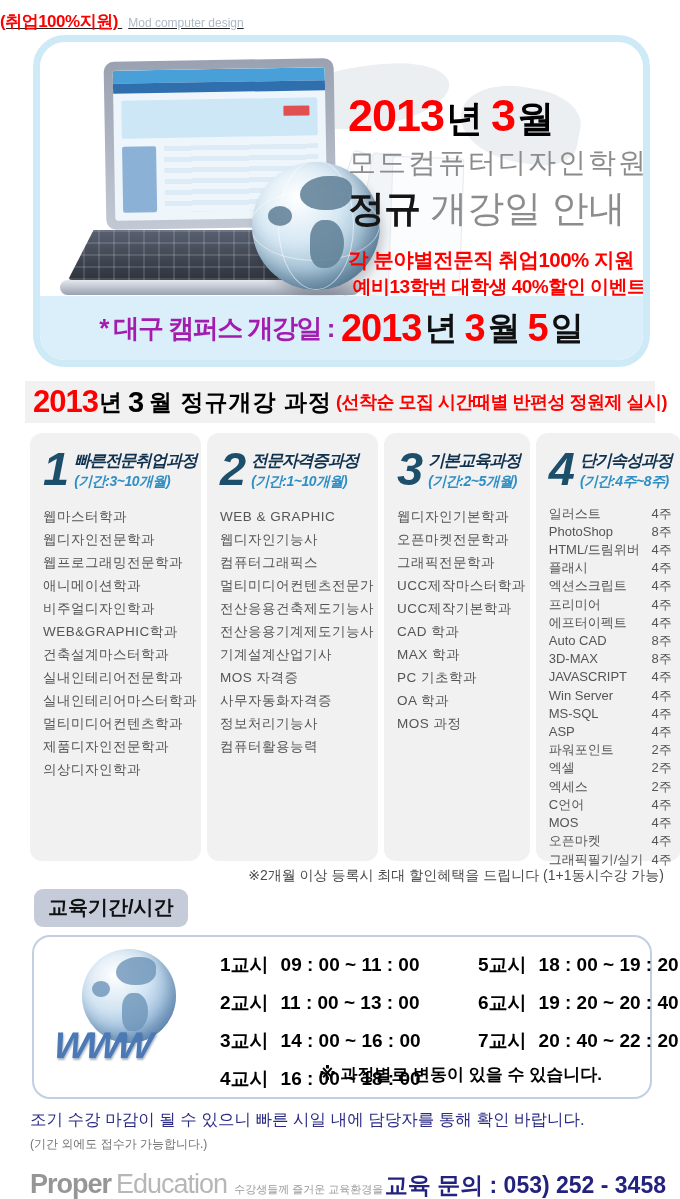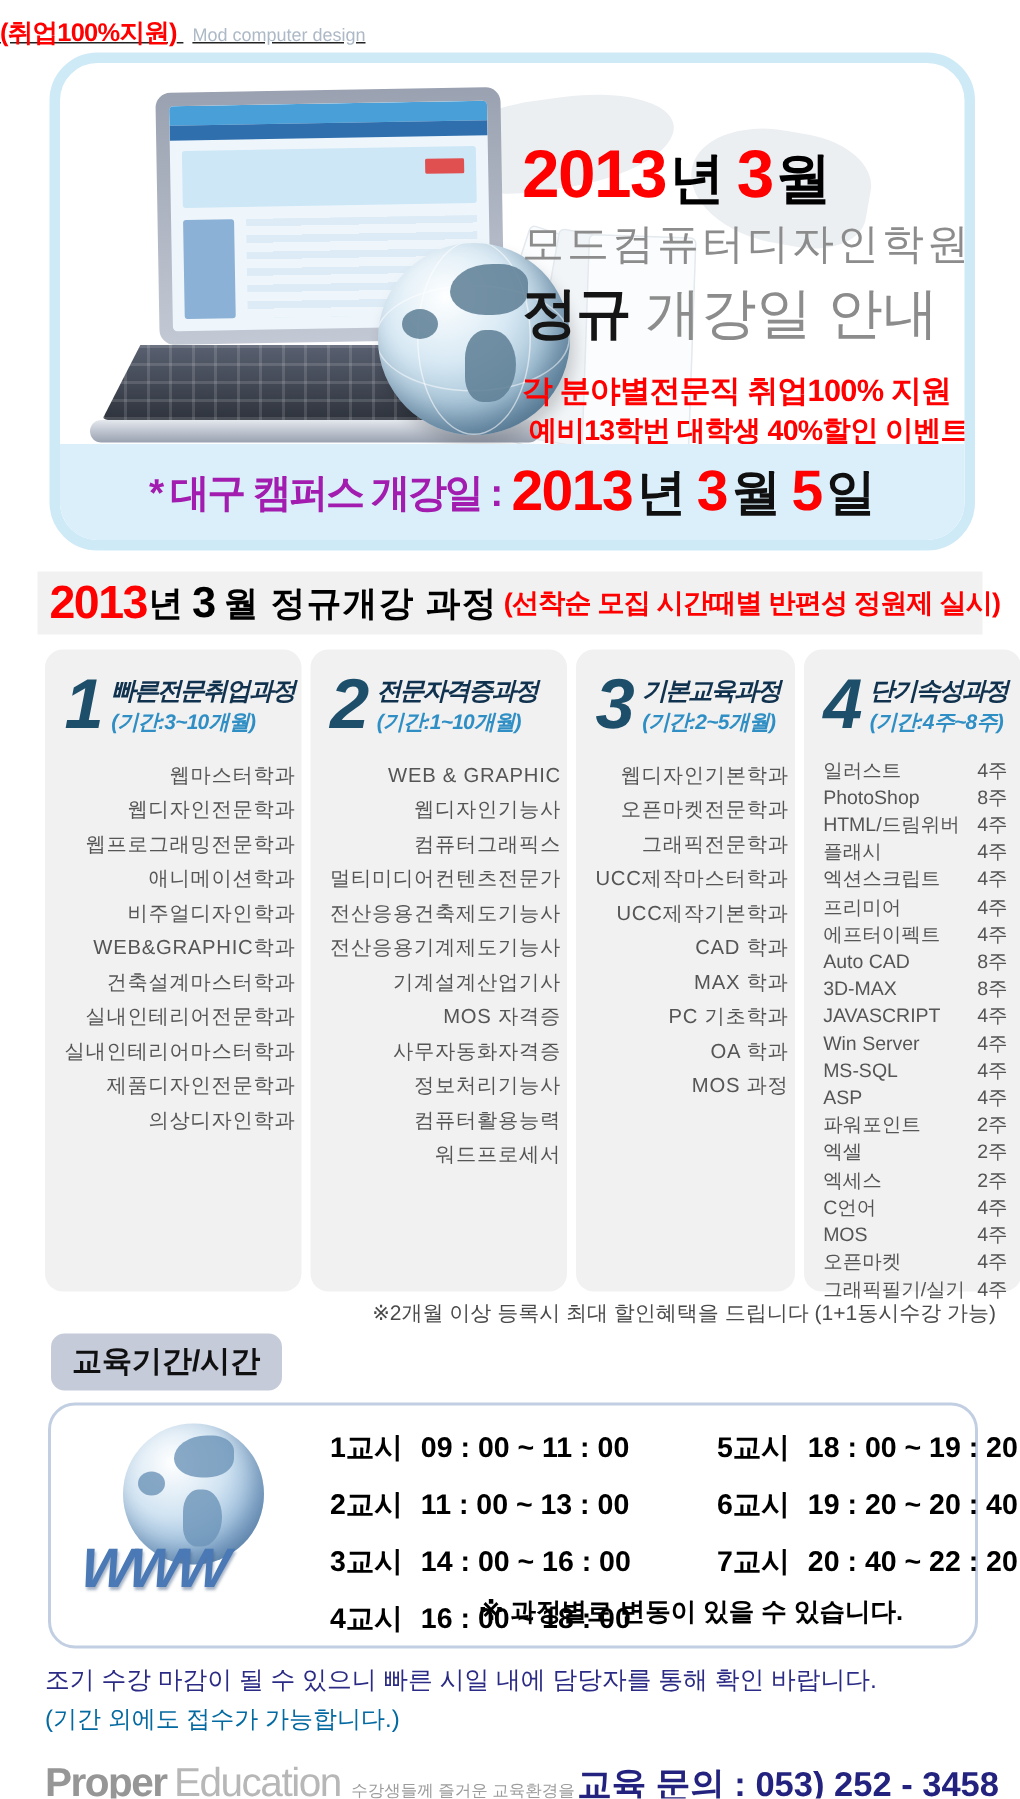--- a/index.html
+++ b/index.html
@@ -73,21 +73,21 @@
   .s-rest{color:#000;font-size:23px;font-weight:700;margin-left:5px;letter-spacing:1px;}
   .s-sub{color:#ff0000;font-weight:bold;font-size:18px;margin-left:4px;letter-spacing:-0.5px;}
   
   .cols{display:flex;gap:6px;margin:10px 12px 0 30px;height:428px;}
   .col{background:#f1f1f1;border-radius:12px;padding:14px 4px 0 13px;box-sizing:border-box;flex:1;}
   .col.c4{flex:1.1;padding-right:9px;}
   .col-head{display:flex;align-items:flex-start;margin-bottom:13px;}
   .col-num{font-size:47px;font-weight:bold;font-style:italic;color:#1d4f6b;line-height:0.95;margin-right:5px;}
   .col-title{font-size:16.5px;font-weight:bold;font-style:italic;color:#10324e;letter-spacing:-1.2px;padding-top:3px;white-space:nowrap;}
   .col-period{font-size:14px;font-weight:bold;font-style:italic;color:#2f8fc5;margin-top:1px;letter-spacing:-0.5px;}
-  ul.col-items{list-style:none;margin:0;padding:0;font-size:13.5px;color:#555;text-align:right;}
+  ul.col-items{list-style:none;margin:0;padding:0;font-size:13.5px;color:#555;}
   ul.col-items li{line-height:23px;letter-spacing:0.5px;white-space:nowrap;}
   .c4 ul.col-items li{line-height:18.2px;display:flex;justify-content:space-between;font-size:13px;letter-spacing:0;}
   .i-weeks{color:#555;}
   
   .discount{text-align:right;margin:6px 16px 0 0;color:#4a4a4a;font-size:14px;height:17px;}
   .badge{display:inline-block;margin:5px 0 0 34px;background:#c6cbda;border-radius:9px;
     padding:5px 14px 6px;font-size:20px;font-weight:bold;color:#101010;}
   .sched-box{position:relative;margin:8px 28px 0 32px;height:160px;border:2px solid #c2cfe3;
     border-radius:18px;background:#fff;}
   .www{position:absolute;left:18px;top:4px;width:165px;height:152px;}
@@ -99,21 +99,21 @@
   .www-globe .g2{left:40px;top:44px;width:26px;height:38px;border-radius:45% 55% 60% 40%;}
   .www-globe .g3{left:10px;top:32px;width:18px;height:16px;border-radius:50%;}
   .www-letters{position:absolute;left:2px;top:84px;font-weight:bold;font-style:italic;font-size:37px;
     letter-spacing:-3px;color:#4a79b5;text-shadow:1px 2px 2px rgba(55,85,125,.45);transform:skewX(-6deg);}
   .sched-grid{position:absolute;left:186px;top:15px;display:grid;grid-template-columns:252px auto;
     column-gap:6px;row-gap:12px;font-weight:bold;font-size:19px;color:#000;white-space:nowrap;}
   .p-label{margin-right:12px;}
   .sched-note{position:absolute;right:48px;bottom:11px;font-weight:bold;font-size:17px;color:#000;white-space:nowrap;}
   
   .f-notice1{margin:10px 0 0 30px;color:#2b2b85;font-size:16.5px;}
-  .f-notice2{margin:5px 0 0 30px;color:#0369a1;font-size:16px;}
+  .f-notice2{margin:5px 0 0 30px;color:#737373;font-size:12px;}
   .f-logo-row{display:flex;align-items:baseline;margin:16px 14px 0 30px;}
   .logo-b{color:#969696;font-size:27px;font-weight:bold;letter-spacing:-1px;}
   .logo-l{color:#b7b7b7;font-size:27px;font-weight:300;margin-left:5px;letter-spacing:-1px;}
   .logo-tag{color:#9b9b9b;font-size:11px;margin-left:7px;}
   .contact{margin-left:auto;color:#23237f;font-weight:bold;font-size:23px;white-space:nowrap;}
 </style>
 </head>
 <body>
 
 
@@ -201,20 +201,21 @@
 
     <li class="item">웹마스터학과</li>
         <li class="item">웹디자인전문학과</li>
         <li class="item">웹프로그래밍전문학과</li>
         <li class="item">애니메이션학과</li>
         <li class="item">비주얼디자인학과</li>
         <li class="item">WEB&amp;GRAPHIC학과</li>
         <li class="item">건축설계마스터학과</li>
         <li class="item">실내인테리어전문학과</li>
         <li class="item">실내인테리어마스터학과</li>
+        <li class="item">멀티미디어컨텐츠학과</li>
         <li class="item">제품디자인전문학과</li>
         <li class="item">의상디자인학과</li>
       </ul>
   </div>
   <div class="col">
     <div class="col-head">
       <span class="col-num">2</span>
       <div>
         <div class="col-title">전문자격증과정</div>
         <div class="col-period">(기간:1~10개월)</div>
@@ -226,21 +227,20 @@
         <li class="item">웹디자인기능사</li>
         <li class="item">컴퓨터그래픽스</li>
         <li class="item">멀티미디어컨텐츠전문가</li>
         <li class="item">전산응용건축제도기능사</li>
         <li class="item">전산응용기계제도기능사</li>
         <li class="item">기계설계산업기사</li>
         <li class="item">MOS 자격증</li>
         <li class="item">사무자동화자격증</li>
         <li class="item">정보처리기능사</li>
         <li class="item">컴퓨터활용능력</li>
-        <li class="item">워드프로세서</li>
       </ul>
   </div>
   <div class="col">
     <div class="col-head">
       <span class="col-num">3</span>
       <div>
         <div class="col-title">기본교육과정</div>
         <div class="col-period">(기간:2~5개월)</div>
       </div>
     </div>

